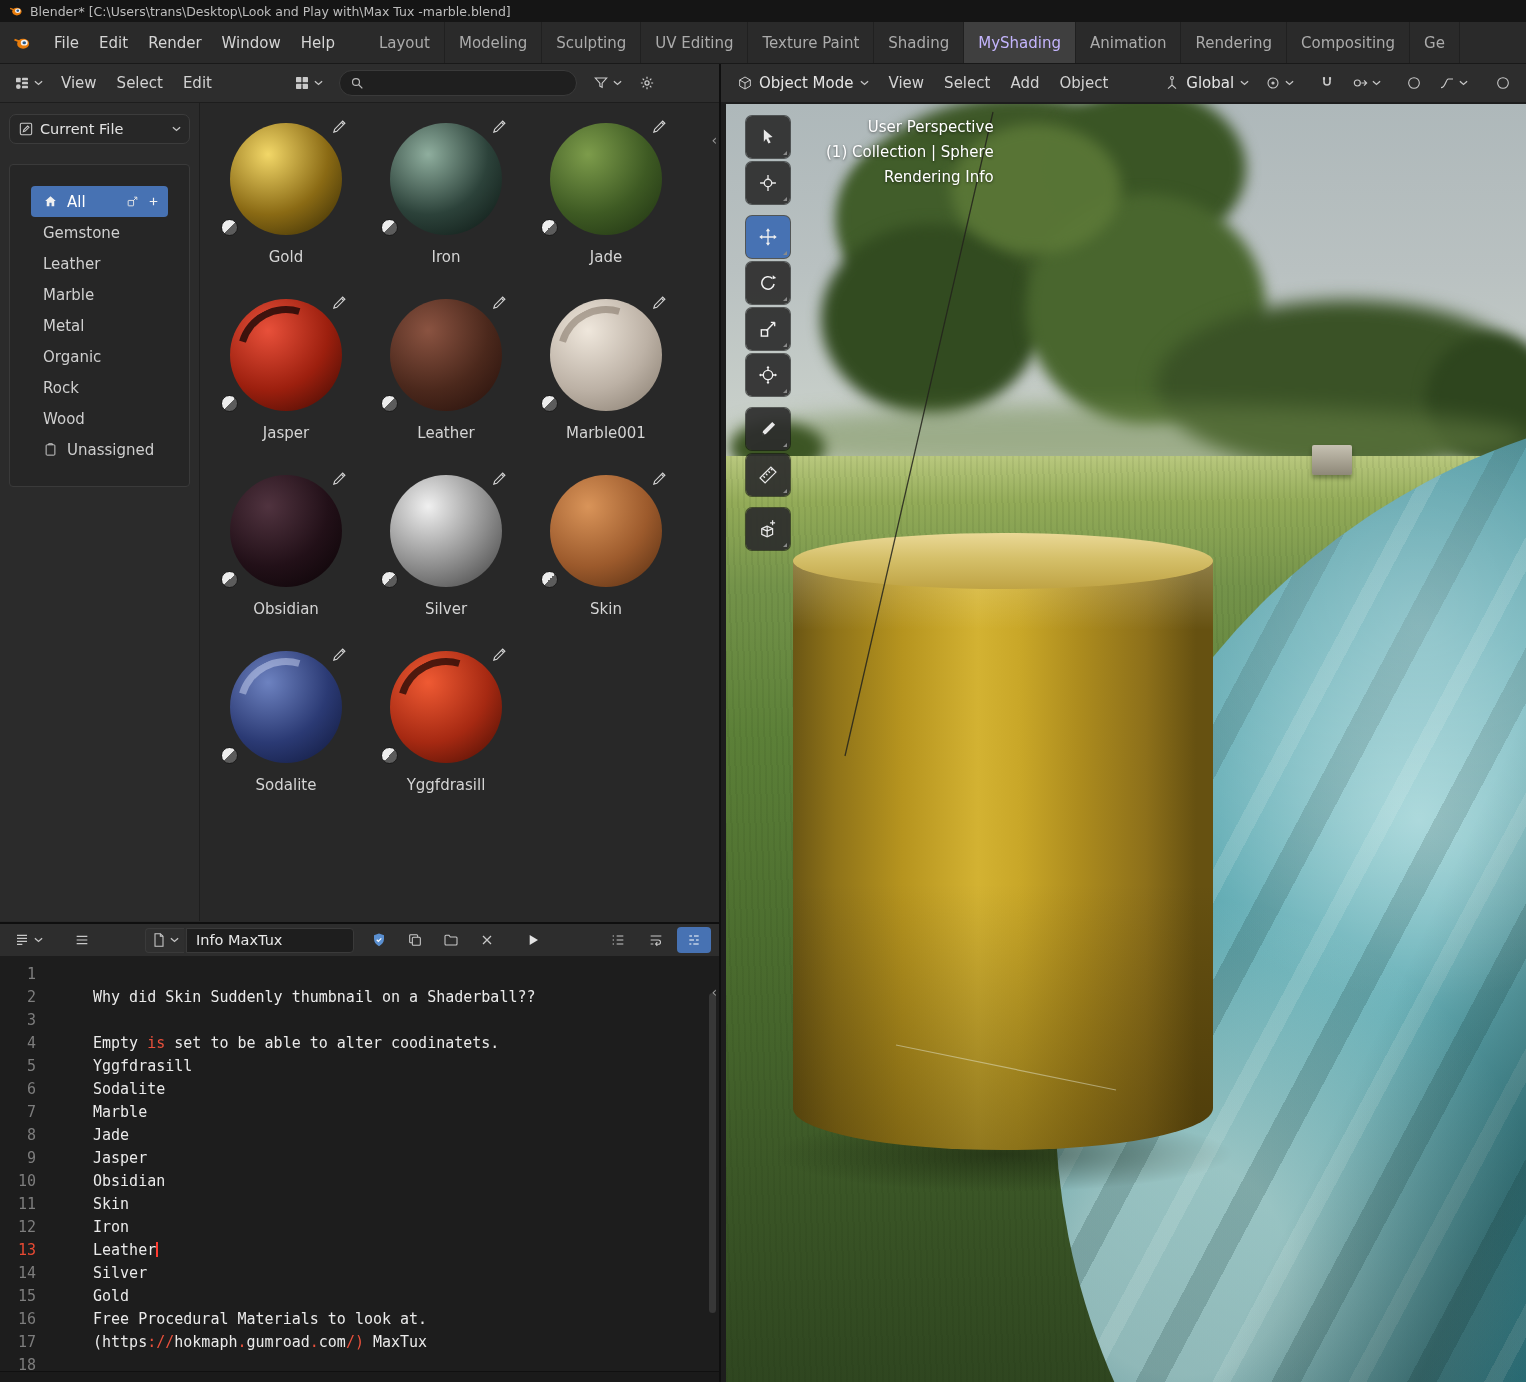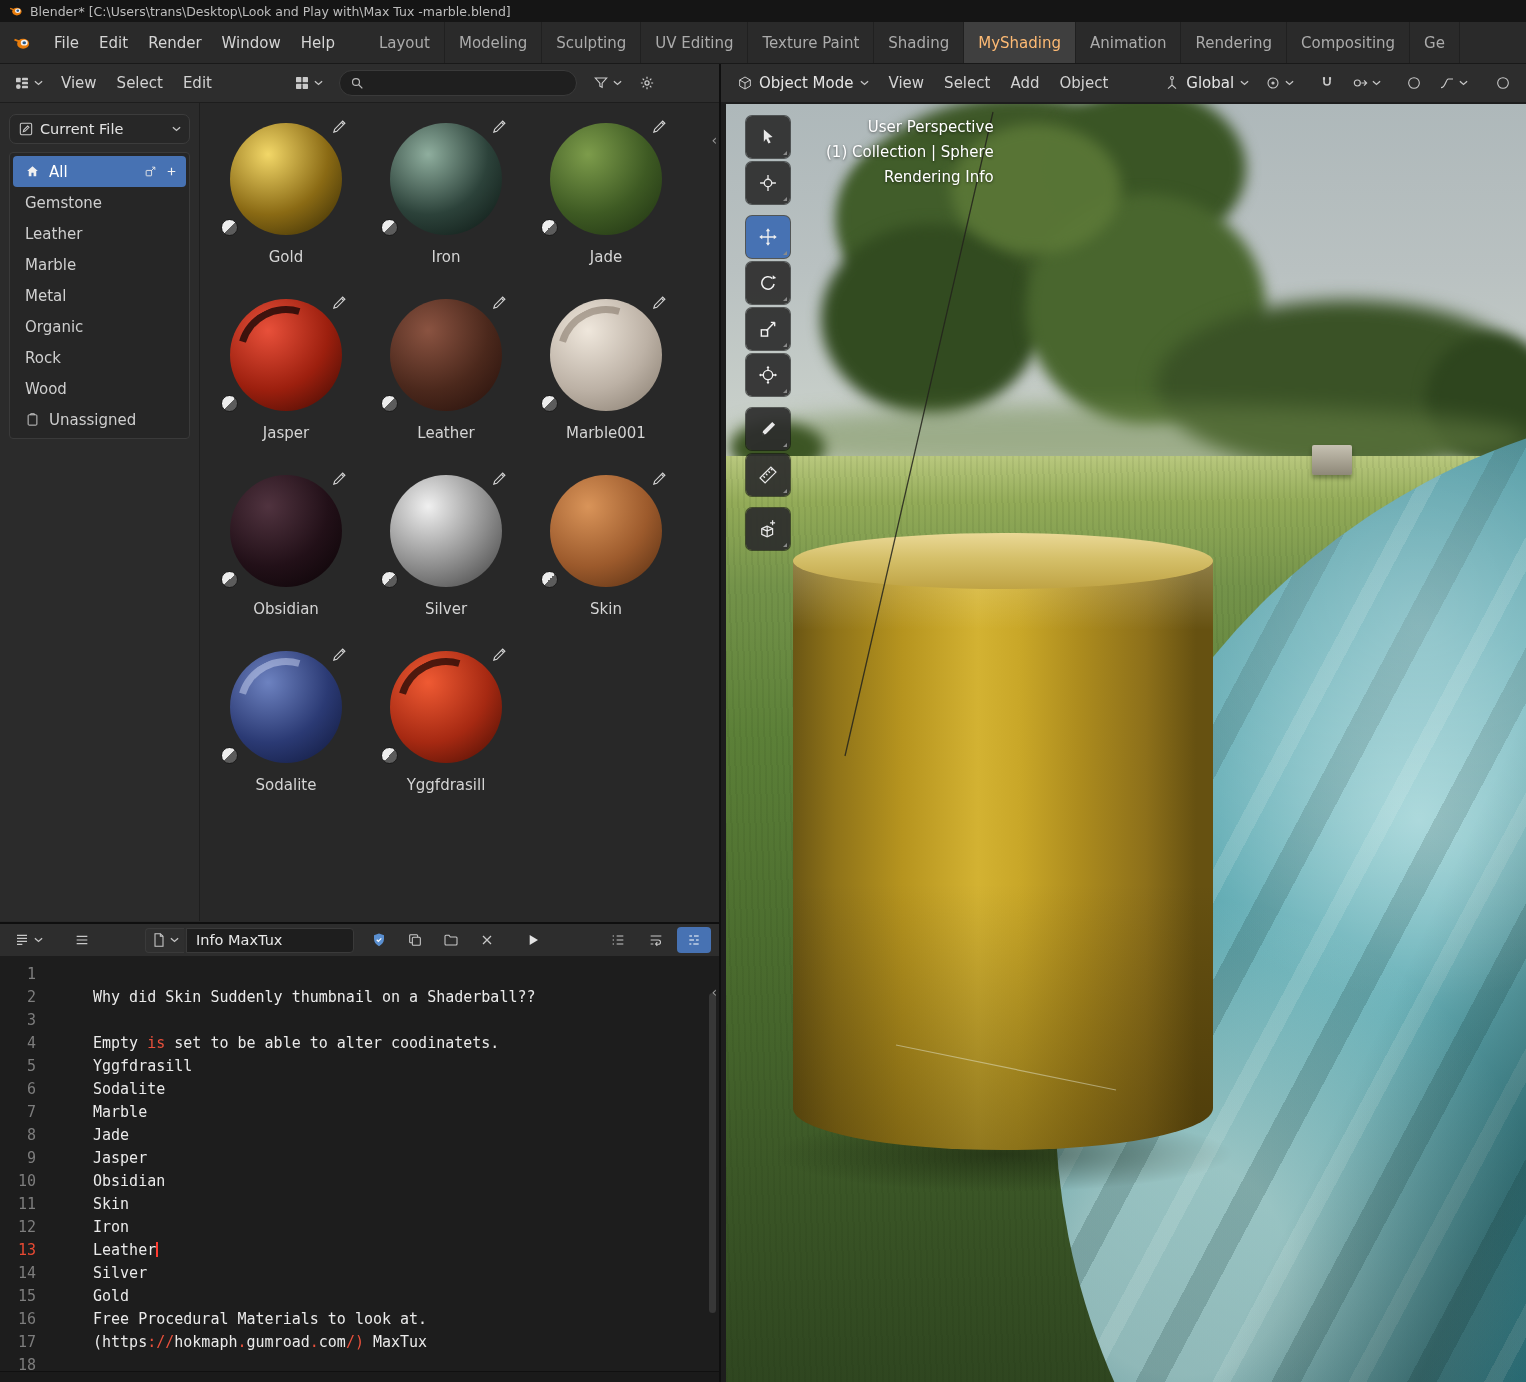--- a/index.html
+++ b/index.html
@@ -19,41 +19,41 @@
 
   
   .topbar{position:absolute;left:0;top:22px;width:100%;height:42px;background:#2a2a2a;
     border-bottom:1px solid #191919;display:flex;align-items:center;box-sizing:border-box;}
   .blender-logo{width:44px;display:flex;justify-content:center;}
   .blender-logo svg{width:22px;height:18px;}
   #topbar-menus{display:flex;height:100%;align-items:center;}
   .menu-item{padding:0 10px;color:#d4d4d4;line-height:42px;cursor:default;}
   #workspace-tabs{display:flex;margin-left:20px;height:100%;align-items:stretch;overflow:hidden;flex:1;}
   .ws-tab{padding:0 14px;line-height:42px;color:#ababab;border-right:1px solid #202020;white-space:nowrap;}
-  .ws-tab.active{background:#3f3f3f;color:#fdba74;}
+  .ws-tab.active{background:#3f3f3f;color:#c4b5fd;}
 
   
   .editor-header{height:39px;background:#2d2d2d;border-bottom:1px solid #1d1d1d;
     display:flex;align-items:center;padding:0 8px;gap:2px;box-sizing:border-box;overflow:hidden;}
   .menu-sm{padding:0 10px;color:#d2d2d2;}
   .hbtn{height:26px;min-width:26px;display:flex;align-items:center;justify-content:center;
     gap:3px;padding:0 4px;border-radius:4px;}
   .combo{display:flex;align-items:center;gap:4px;padding:0 6px;height:26px;border-radius:4px;}
 
   
   .asset-browser{position:absolute;left:0;top:64px;width:719px;height:858px;background:#282828;box-sizing:border-box;}
   .search-box{flex:0 0 238px;height:26px;background:#1f1f1f;border:1px solid #3a3a3a;border-radius:13px;
     display:flex;align-items:center;padding:0 9px;gap:6px;margin:0 8px 0 8px;box-sizing:border-box;}
   .asset-body{display:flex;height:818px;position:relative;}
   .asset-sidebar{width:200px;background:#2b2b2b;border-right:1px solid #1e1e1e;
     padding:11px 9px;box-sizing:border-box;}
   .src-dropdown{height:28px;background:#272727;border:1px solid #3c3c3c;border-radius:7px;
     display:flex;align-items:center;padding:0 8px;gap:6px;color:#e2e2e2;font-size:14.5px;}
   .src-dropdown .label{flex:1;}
-  .catalog-panel{margin-top:8px;border:1px solid #3a3a3a;border-radius:4px;background:#262626;padding:3px;}
+  .catalog-panel{margin-top:20px;border:1px solid #3a3a3a;border-radius:4px;background:#262626;padding:21px;}
   .cat-row{height:31px;display:flex;align-items:center;gap:9px;padding:0 8px 0 12px;border-radius:4px;color:#cfcfcf;}
   .cat-row.active{background:#4772b3;color:#fff;}
   .cat-row .cicon svg{width:15px;height:15px;}
   .cat-label{flex:1;white-space:nowrap;}
   .cat-tools{display:flex;gap:8px;align-items:center;}
   .cat-tools .cicon svg{width:13px;height:13px;}
 
   #asset-grid{flex:1;display:grid;grid-template-columns:repeat(3,160px);grid-auto-rows:176px;
     padding:8px 0 0 6px;align-content:start;}
   .tile{position:relative;display:flex;flex-direction:column;align-items:center;width:160px;}

